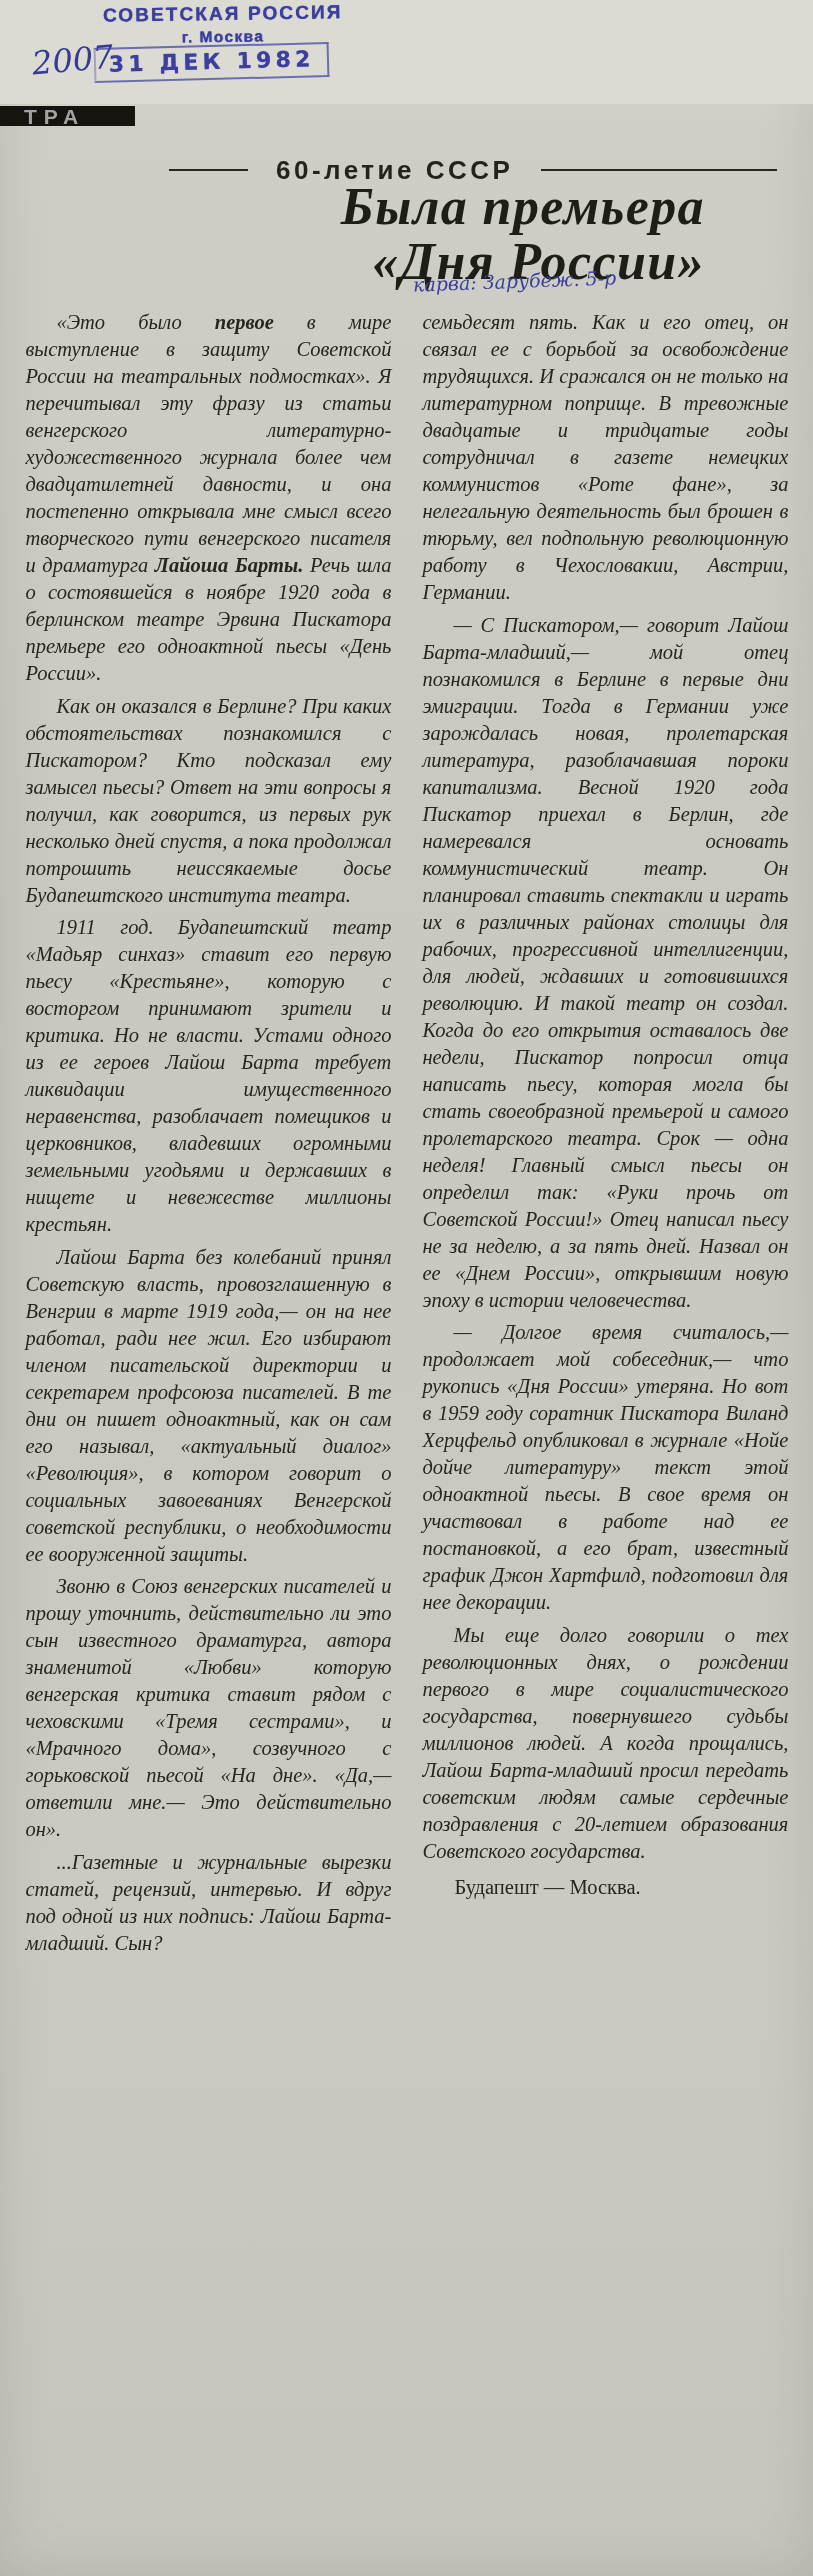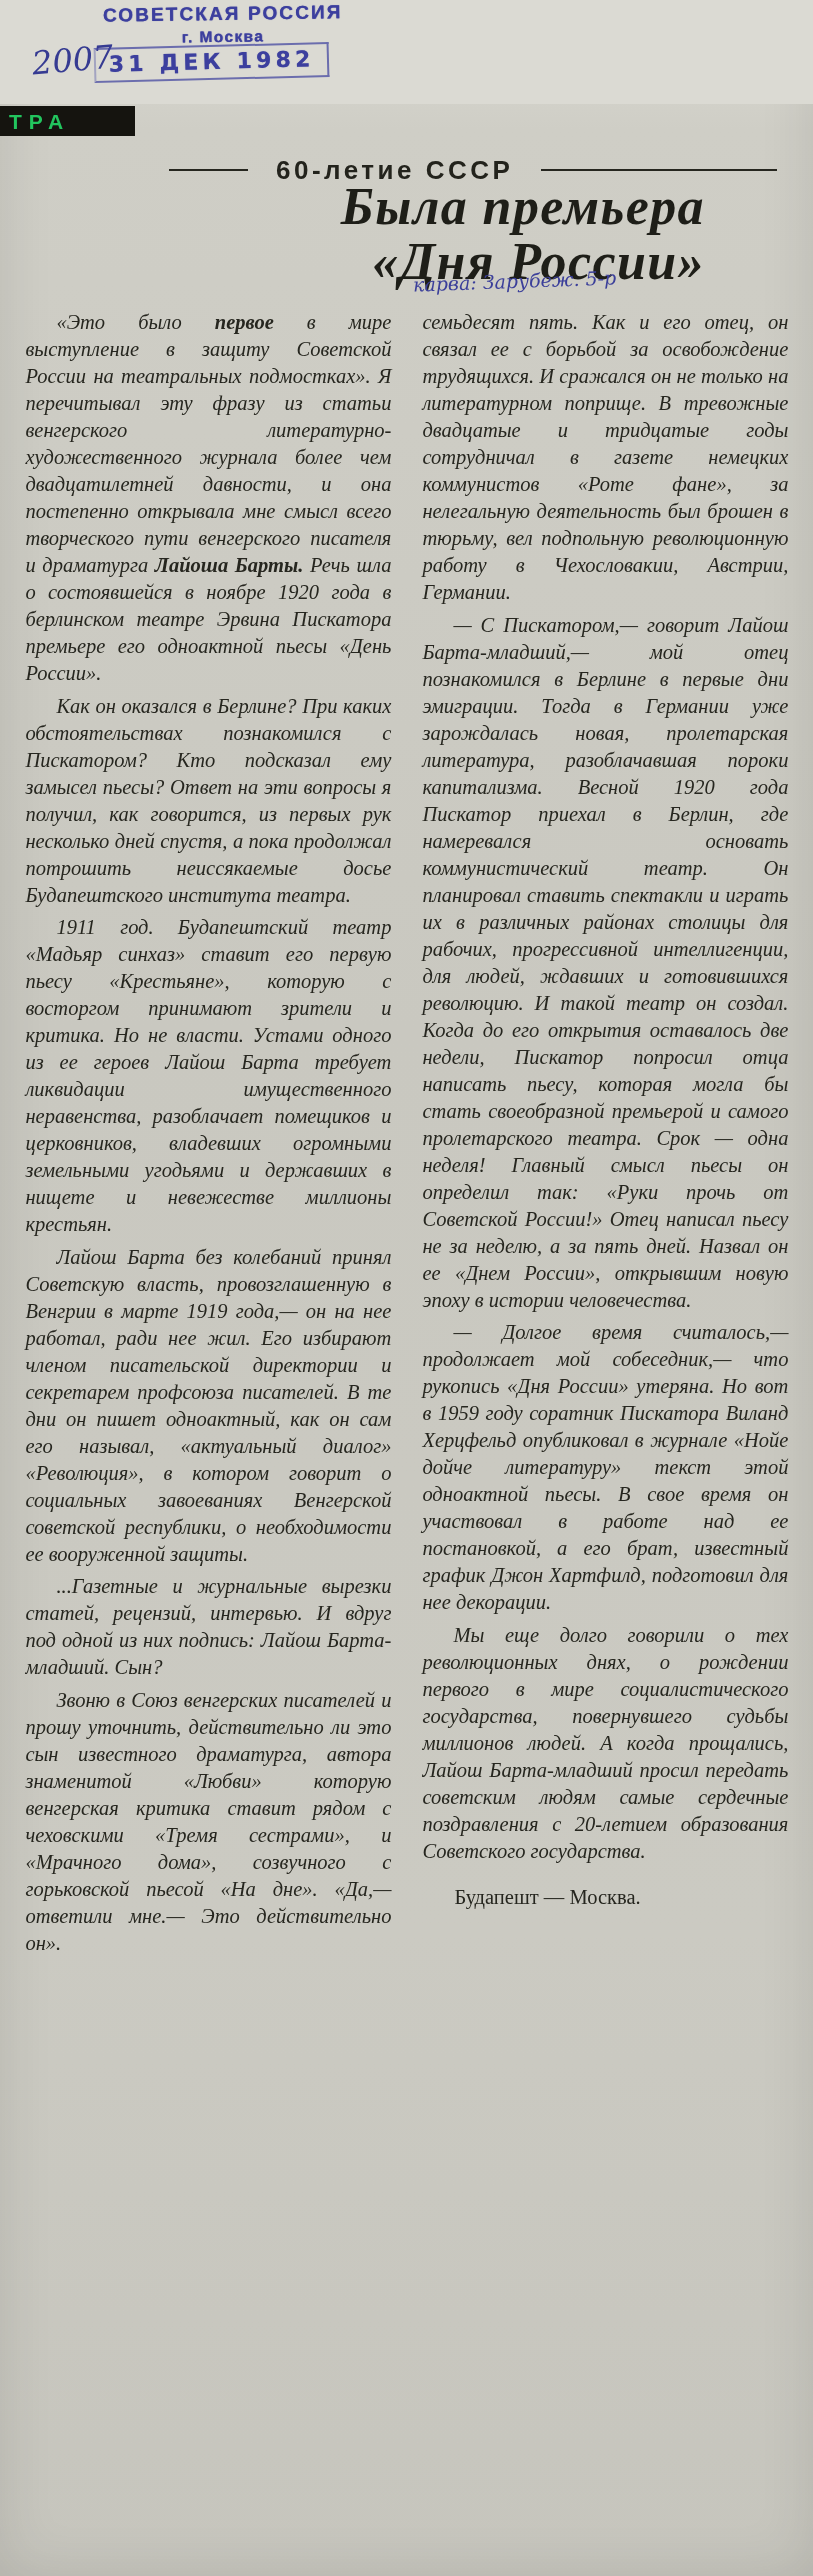--- a/index.html
+++ b/index.html
@@ -30,23 +30,23 @@
     position: absolute; left: 94px; top: 45px;
     border: 2.1px solid rgba(60,63,158,0.7); border-left-color: rgba(60,63,158,0.35);
     padding: 3.5px 12.7px 5px; color: #3c3f9e;
     font: bold 22px/1 "DejaVu Sans", sans-serif; letter-spacing: 4.2px;
     transform: rotate(-1.5deg);
     text-shadow: 0 0 0.7px rgba(60,63,158,0.7);
   }
 
   
   .masthead-bar {
-    position: absolute; top: 106px; left: 0; width: 135px; height: 30px;
-    background: #15140f; color: #22c55e; display: flex; align-items: center;
-    padding-left: 9px; font: bold 21px/1 "Liberation Sans", sans-serif; letter-spacing: 7px;
+    position: absolute; top: 106px; left: 0; width: 135px; height: 20px;
+    background: #15140f; color: #a3a3a3; display: flex; align-items: center;
+    padding-left: 24px; font: bold 21px/1 "Liberation Sans", sans-serif; letter-spacing: 7px;
   }
 
   
   .section-rule {
     position: absolute; top: 157px; left: 169px; width: 608px;
     display: flex; align-items: center;
   }
   .section-rule .rule { height: 2.8px; background: #26261f; }
   .section-rule .rule.left  { width: 79px; }
   .section-rule .rule.right { flex: 1; }
@@ -75,21 +75,21 @@
     display: flex; gap: 31px;
   }
   .col { width: 366px; color: #26261f; font-size: 20.5px; line-height: 27px; }
   .col p { margin: 0 0 5.6px; text-indent: 31px; text-align: justify; hyphens: auto; font-style: italic; }
   .col p.p-cont { text-indent: 0; }
 
   .signature {
     margin-top: 20px; font-weight: bold; font-size: 21px;
     text-align: right; padding-right: 120px; letter-spacing: 0.7px;
   }
-  .dateline { margin-top: 19px; font-size: 20.5px; padding-left: 32px; }
+  .dateline { margin-top: 9px; font-size: 20.5px; padding-left: 32px; }
 </style>
 </head>
 <body>
 
 <div class="page">
 
   <div class="top-strip">
     <div class="stamp-org">
       <div class="l1">СОВЕТСКАЯ РОССИЯ</div>
       <div class="l2">г. Москва</div>
@@ -112,22 +112,22 @@
 
   <div class="hand-note">карва: Зарубеж. 5-р</div>
 
   <div class="columns">
 
     <div class="col">
       <p><span>«Это было </span><b>первое</b><span> в мире выступление в защиту Советской России на театральных подмостках». Я перечитывал эту фразу из статьи венгерского литературно-художественного журнала более чем двадцатилетней давности, и она постепенно открывала мне смысл всего творческого пути венгерского писателя и драматурга </span><b>Лайоша Барты.</b><span> Речь шла о состоявшейся в ноябре 1920 года в берлинском театре Эрвина Пискатора премьере его одноактной пьесы «День России».</span></p>
       <p>Как он оказался в Берлине? При каких обстоятельствах познакомился с Пискатором? Кто подсказал ему замысел пьесы? Ответ на эти вопросы я получил, как говорится, из первых рук несколько дней спустя, а пока продолжал потрошить неиссякаемые досье Будапештского института театра.</p>
       <p>1911 год. Будапештский театр «Мадьяр синхаз» ставит его первую пьесу «Крестьяне», которую с восторгом принимают зрители и критика. Но не власти. Устами одного из ее героев Лайош Барта требует ликвидации имущественного неравенства, разоблачает помещиков и церковников, владевших огромными земельными угодьями и державших в нищете и невежестве миллионы крестьян.</p>
       <p>Лайош Барта без колебаний принял Советскую власть, провозглашенную в Венгрии в марте 1919 года,— он на нее работал, ради нее жил. Его избирают членом писательской директории и секретарем профсоюза писателей. В те дни он пишет одноактный, как он сам его называл, «актуальный диалог» «Революция», в котором говорит о социальных завоеваниях Венгерской советской республики, о необходимости ее вооруженной защиты.</p>
+      <p>Звоню в Союз венгерских писателей и прошу уточнить, действительно ли это сын известного драматурга, автора знаменитой «Любви» которую венгерская критика ставит рядом с чеховскими «Тремя сестрами», и «Мрачного дома», созвучного с горьковской пьесой «На дне». «Да,— ответили мне.— Это действительно он».</p>
       <p>...Газетные и журнальные вырезки статей, рецензий, интервью. И вдруг под одной из них подпись: Лайош Барта-младший. Сын?</p>
-      <p>Звоню в Союз венгерских писателей и прошу уточнить, действительно ли это сын известного драматурга, автора знаменитой «Любви» которую венгерская критика ставит рядом с чеховскими «Тремя сестрами», и «Мрачного дома», созвучного с горьковской пьесой «На дне». «Да,— ответили мне.— Это действительно он».</p>
     </div>
 
     <div class="col">
       <p class="p-cont">семьдесят пять. Как и его отец, он связал ее с борьбой за освобождение трудящихся. И сражался он не только на литературном поприще. В тревожные двадцатые и тридцатые годы сотрудничал в газете немецких коммунистов «Роте фане», за нелегальную деятельность был брошен в тюрьму, вел подпольную революционную работу в Чехословакии, Австрии, Германии.</p>
       <p>— С Пискатором,— говорит Лайош Барта-младший,— мой отец познакомился в Берлине в первые дни эмиграции. Тогда в Германии уже зарождалась новая, пролетарская литература, разоблачавшая пороки капитализма. Весной 1920 года Пискатор приехал в Берлин, где намеревался основать коммунистический театр. Он планировал ставить спектакли и играть их в различных районах столицы для рабочих, прогрессивной интеллигенции, для людей, ждавших и готовившихся революцию. И такой театр он создал. Когда до его открытия оставалось две недели, Пискатор попросил отца написать пьесу, которая могла бы стать своеобразной премьерой и самого пролетарского театра. Срок — одна неделя! Главный смысл пьесы он определил так: «Руки прочь от Советской России!» Отец написал пьесу не за неделю, а за пять дней. Назвал он ее «Днем России», открывшим новую эпоху в истории человечества.</p>
       <p>— Долгое время считалось,— продолжает мой собеседник,— что рукопись «Дня России» утеряна. Но вот в 1959 году соратник Пискатора Виланд Херцфельд опубликовал в журнале «Нойе дойче литературу» текст этой одноактной пьесы. В свое время он участвовал в работе над ее постановкой, а его брат, известный график Джон Хартфилд, подготовил для нее декорации.</p>
       <p>Мы еще долго говорили о тех революционных днях, о рождении первого в мире социалистического государства, повернувшего судьбы миллионов людей. А когда прощались, Лайош Барта-младший просил передать советским людям самые сердечные поздравления с 20-летием образования Советского государства.</p>
       <div class="dateline">Будапешт — Москва.</div>
     </div>
 

